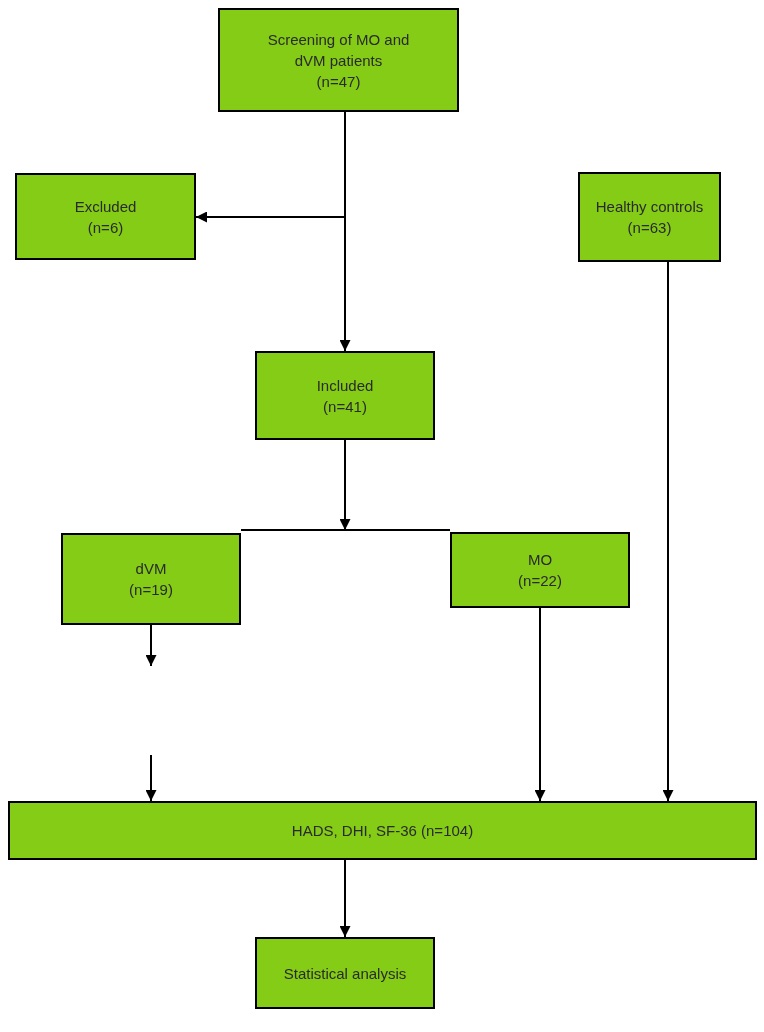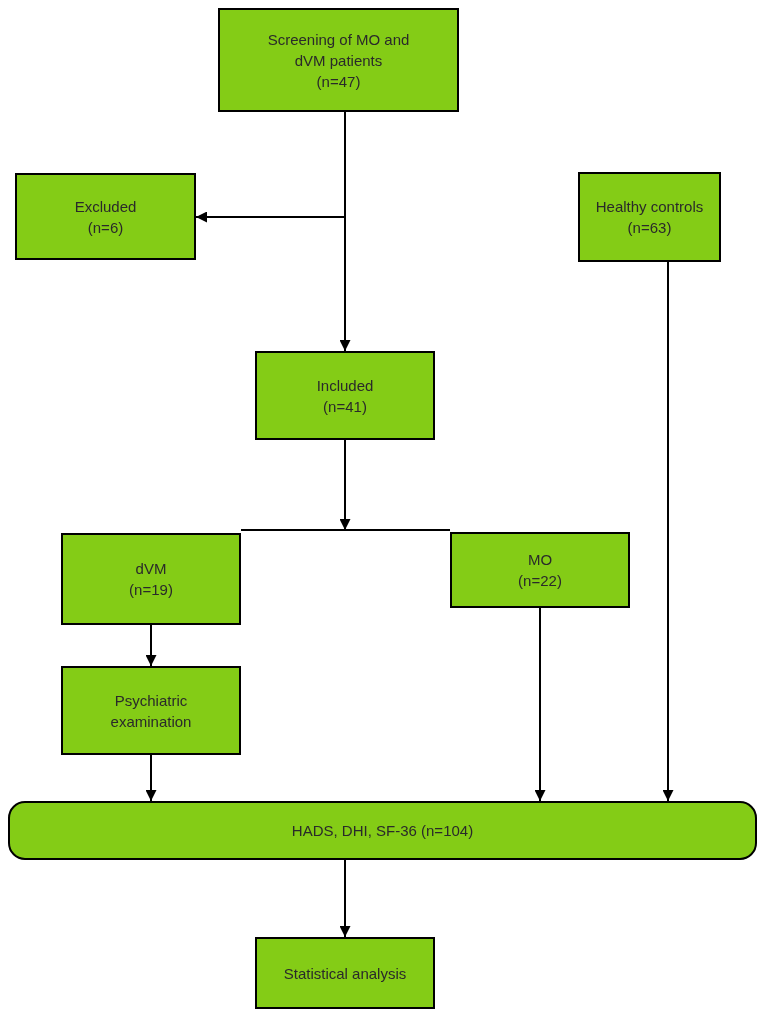--- a/index.html
+++ b/index.html
@@ -43,21 +43,21 @@
     color: #2a2a2a;
   }
   
   .node-screening   { left: 218px; top: 8px;   width: 241px; height: 104px; }
   .node-excluded    { left: 15px;  top: 173px; width: 181px; height: 87px;  }
   .node-healthy     { left: 578px; top: 172px; width: 143px; height: 90px;  }
   .node-included    { left: 255px; top: 351px; width: 180px; height: 89px;  }
   .node-dvm         { left: 61px;  top: 485px; width: 180px; height: 92px; margin-top: 48px;  }
   .node-mo          { left: 450px; top: 485px; width: 180px; height: 76px; margin-top: 47px;  }
   .node-psychiatric { left: 61px;  top: 666px; width: 180px; height: 89px;  }
-  .node-hads        { left: 8px;   top: 801px; width: 749px; height: 59px; border-radius: 17px;  }
+  .node-hads        { left: 8px;   top: 801px; width: 749px; height: 59px;  }
   .node-statistical { left: 255px; top: 937px; width: 180px; height: 72px; justify-content: center;  }
 </style>
 </head>
 <body>
 
 <div class="canvas">
 
   <svg class="connector-layer" width="764" height="1032" viewBox="0 0 764 1032" xmlns="http://www.w3.org/2000/svg">
     <defs>
       <marker id="arrowhead" viewBox="0 0 10 10" refX="10" refY="5" markerWidth="13" markerHeight="11" markerUnits="userSpaceOnUse" orient="auto">
@@ -108,24 +108,20 @@
   <div class="node node-dvm">
     <span class="node-label">dVM
 (n=19)</span>
   </div>
 
   <div class="node node-mo">
     <span class="node-label">MO
 (n=22)</span>
   </div>
 
-  <div class="node node-psychiatric">
-    <span class="node-label">Psychiatric
-examination</span>
-  </div>
 
   <div class="node node-hads">
     <span class="node-label">HADS, DHI, SF-36 (n=104)</span>
   </div>
 
   <div class="node node-statistical">
     <span class="node-label">Statistical analysis</span>
   </div>
 
 </div>

